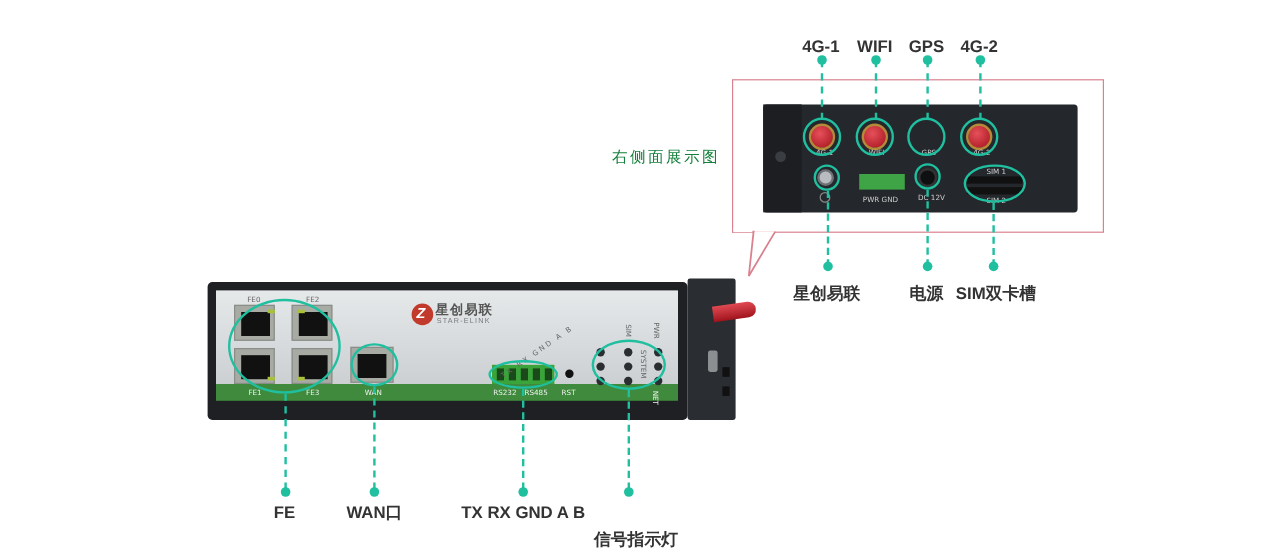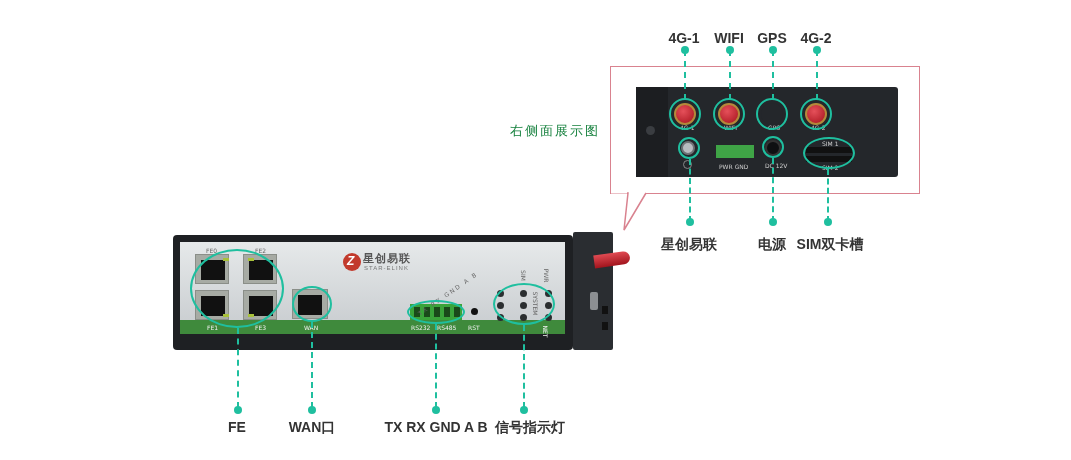--- a/index.html
+++ b/index.html
@@ -182,14 +182,14 @@
   <div class="vline" style="left:311px;top:322px;height:86px"></div>
   <div class="vline" style="left:435px;top:324px;height:84px"></div>
   <div class="vline" style="left:523px;top:325px;height:83px"></div>
   <div class="dot" style="left:238px;top:410px"></div>
   <div class="dot" style="left:312px;top:410px"></div>
   <div class="dot" style="left:436px;top:410px"></div>
   <div class="dot" style="left:524px;top:410px"></div>
   <div class="label" style="left:237px;top:419px">FE</div>
   <div class="label" style="left:312px;top:419px">WAN口</div>
   <div class="label" style="left:436px;top:419px">TX RX GND A B</div>
-  <div class="label" style="left:530px;top:419px">信号指示灯</div>
+  <div class="label" style="left:530px;top:441px">信号指示灯</div>
 </div>
 
 </body></html>

